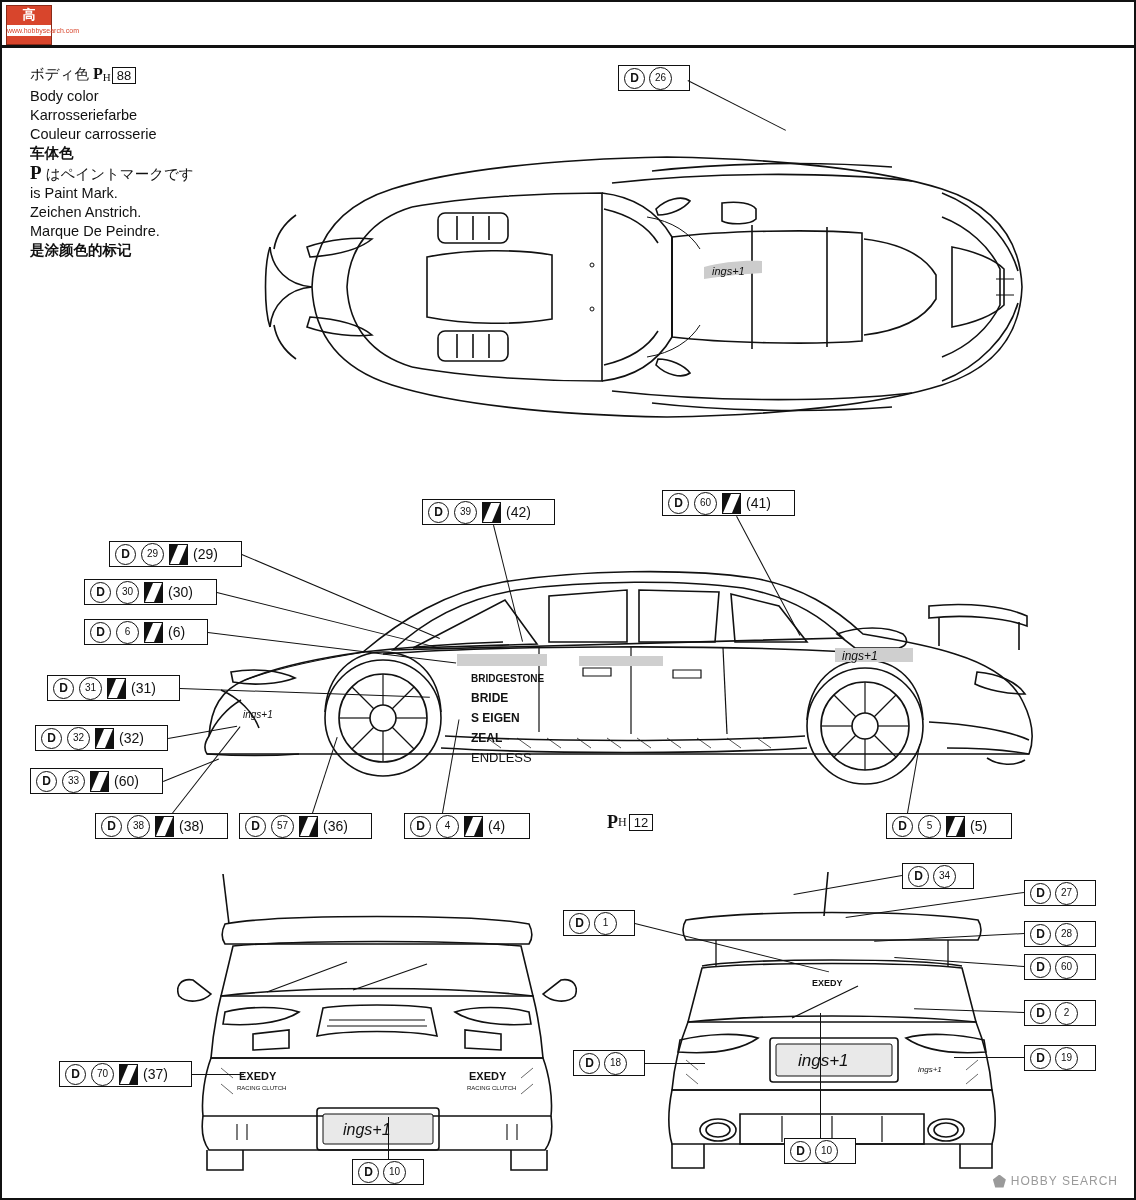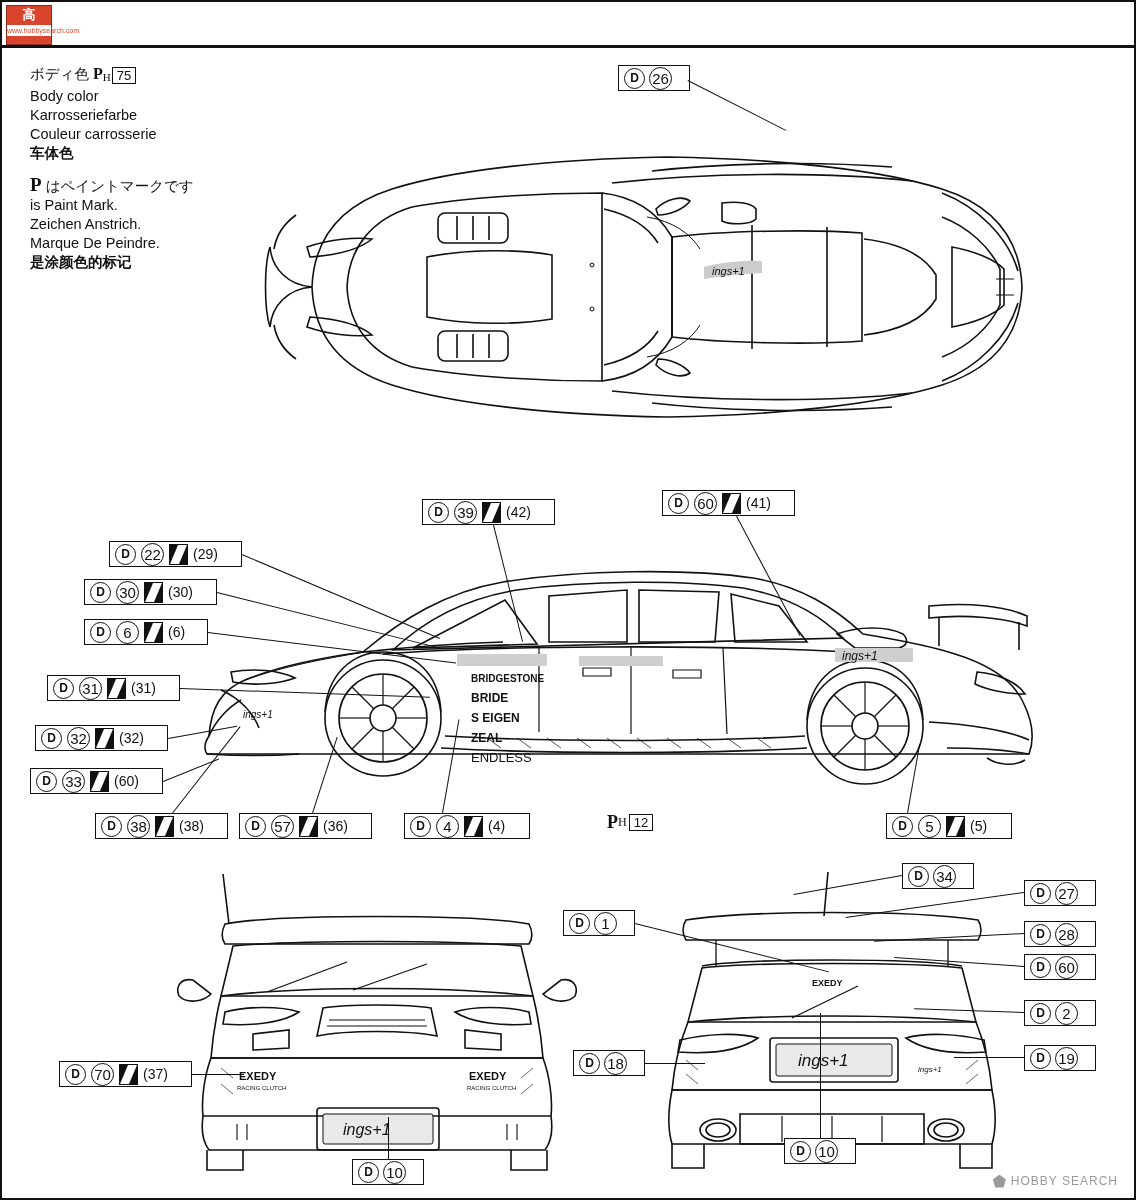--- a/index.html
+++ b/index.html
@@ -48,37 +48,37 @@
   .phbox{
     display:inline-block;border:1px solid #111;padding:0 4px;
     font-size:13px;line-height:15px;vertical-align:middle;margin-left:1px;
     font-family:"Liberation Sans",sans-serif;
   }
   .swatch{
     width:66px;height:26px;background:#8d8d8d;border:1px solid #111;
     display:inline-block;vertical-align:middle;margin-right:8px;
   }
   .legend .mix{margin-top:10px;white-space:nowrap;}
-  .legend .paintmark{margin-top:12px;line-height:19px;}
+  .legend .paintmark{margin-top:0;line-height:19px;}
 
   
   .chip{
     position:absolute;border:1.5px solid #111;background:#fff;
     height:26px;display:flex;align-items:center;gap:5px;
     padding:0 5px;box-sizing:border-box;font-size:14px;
   }
   .chip .d{
     width:19px;height:19px;border:1.5px solid #111;border-radius:50%;
     display:flex;align-items:center;justify-content:center;
     font-size:12px;font-weight:bold;line-height:1;
   }
   .chip .num{
     width:21px;height:21px;border:1.5px solid #111;border-radius:50%;
     display:flex;align-items:center;justify-content:center;
-    font-size:15px;line-height:1;
+    font-size:10px;line-height:1;
   }
   .chip .paren{font-size:14px;}
   .brushmark{
     width:17px;height:19px;border:1.5px solid #111;position:relative;background:#fff;
     overflow:hidden;
   }
   .brushmark:before{
     content:"";position:absolute;left:0;top:0;width:0;height:0;
     border-left:8px solid #111;border-bottom:19px solid transparent;
   }
@@ -118,21 +118,21 @@
     <div class="logo-badge">
       <span class="cn">高</span>
       <span class="url">www.hobbysearch.com</span>
     </div>
   </div>
 
   <div class="legend">
     <div class="row">
       <span>ボディ色</span>
       <span class="ph">
-        <span class="p">P</span><span class="h">H</span><span class="phbox">75</span>
+        <span class="p">P</span><span class="h">H</span><span class="phbox">88</span>
       </span>
     </div>
     <div>Body color</div>
     <div>Karrosseriefarbe</div>
     <div>Couleur carrosserie</div>
     <div style="font-weight:bold">车体色</div>
 
 
     <div class="paintmark">
       <div>
@@ -312,21 +312,21 @@
       </g>
 
       <g fill="#111" stroke="none" font-family="Liberation Sans, sans-serif">
         <text x="56" y="196" font-size="10" font-style="italic">ings+1</text>
       </g>
     </svg>
   </div>
 
   <div class="chip" style="left:107px;top:539px;width:133px;">
     <span class="d">D</span>
-    <span class="num">22</span>
+    <span class="num">29</span>
     <span class="brushmark"></span>
     <span class="paren">(29)</span>
   </div>
   <div class="chip" style="left:82px;top:577px;width:133px;">
     <span class="d">D</span>
     <span class="num">30</span>
     <span class="brushmark"></span>
     <span class="paren">(30)</span>
   </div>
   <div class="chip" style="left:82px;top:617px;width:124px;">

